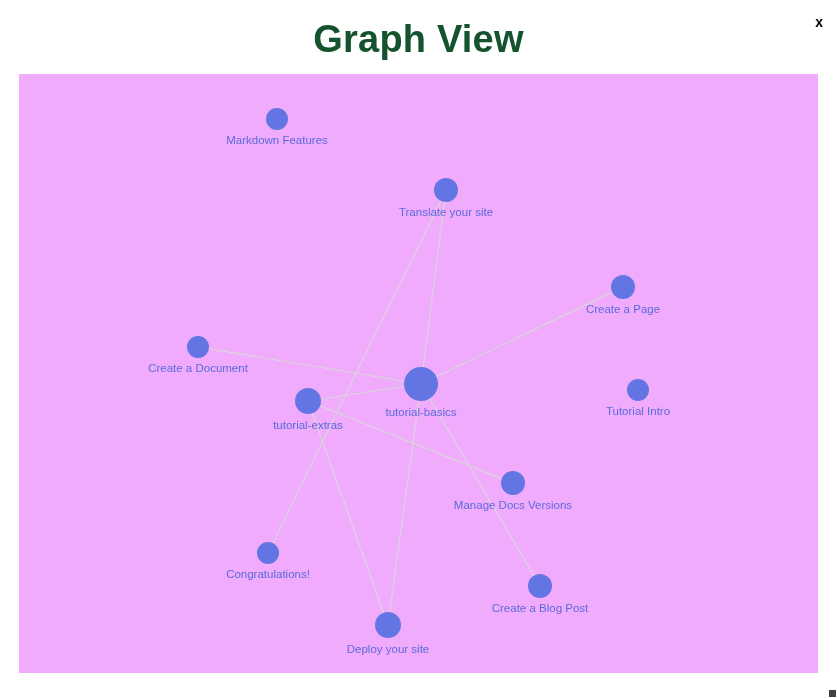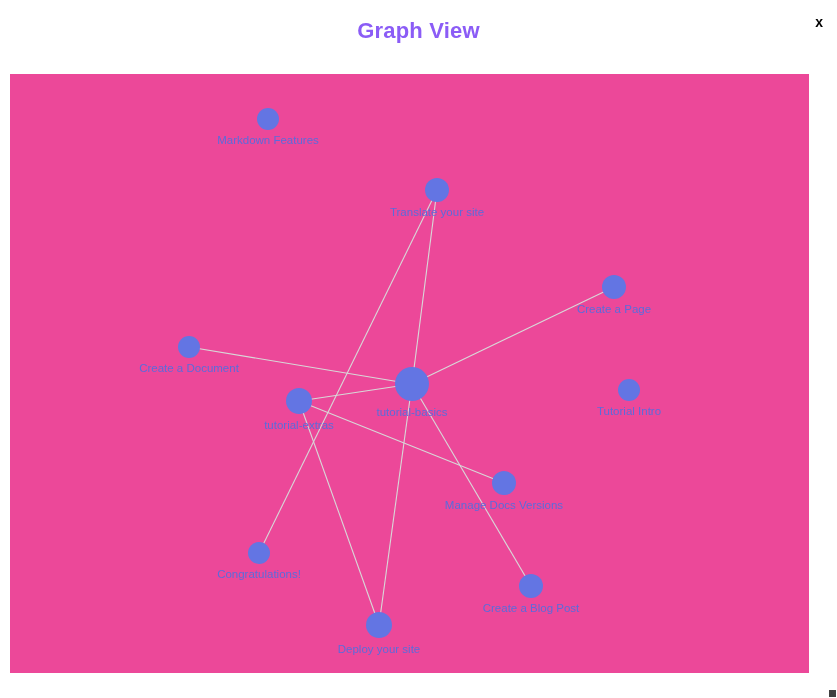--- a/index.html
+++ b/index.html
@@ -13,47 +13,47 @@
     position: relative;
     font-family: "Liberation Sans", sans-serif;
     overflow: hidden;
   }
   .page-title {
     position: absolute;
     top: 18px;
     left: 0;
     width: 837px;
     text-align: center;
-    font-size: 22px;
+    font-size: 38px;
     font-weight: bold;
-    color: #8b5cf6;
+    color: #14532d;
     letter-spacing: 0.2px;
     font-family: "Liberation Sans", sans-serif;
   }
   .close-button {
     position: absolute;
     top: 13px;
     right: 10px;
     font-size: 14px;
     font-weight: bold;
     color: #000000;
     cursor: pointer;
     line-height: 1;
     padding: 2px 4px;
     font-family: "Liberation Sans", sans-serif;
     background: transparent;
     border: none;
   }
   .graph-canvas {
     position: absolute;
-    left: 10px;
+    left: 19px;
     top: 74px;
     width: 799px;
     height: 599px;
-    background: #ec4899;
+    background: #f0abfc;
     overflow: hidden;
   }
   .graph-svg {
     position: absolute;
     left: 0;
     top: 0;
     width: 799px;
     height: 599px;
     display: block;
   }

